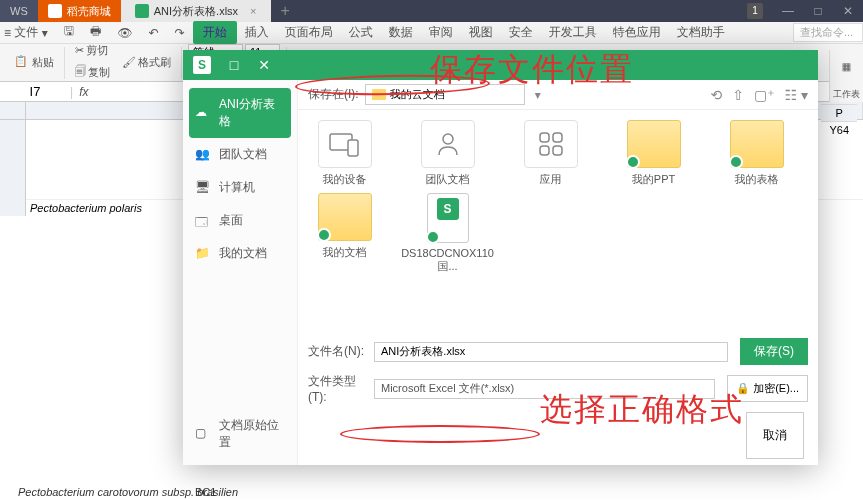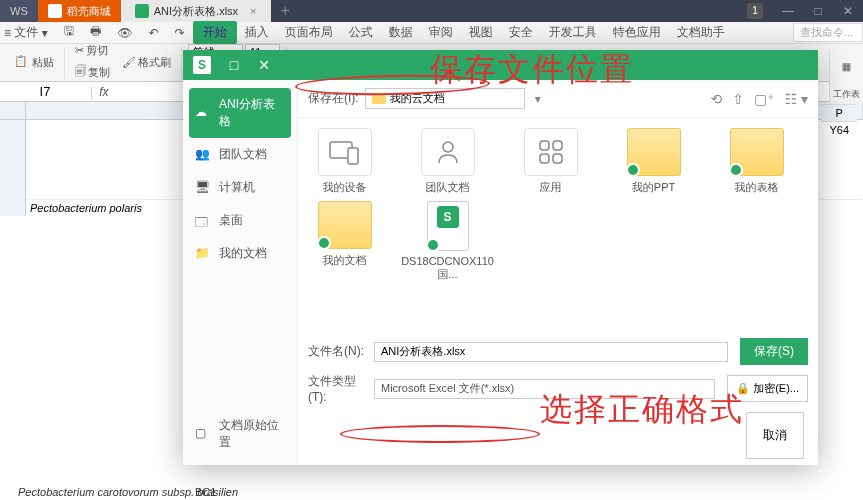--- a/index.html
+++ b/index.html
@@ -33,21 +33,21 @@
     .tool-icon { width: 16px; height: 16px; display: inline-block; }
     .font-sel { border: 1px solid #ccc; background: #fff; padding: 1px 4px; font-size: 11px; width: 55px; }
     .size-sel { border: 1px solid #ccc; background: #fff; padding: 1px 4px; font-size: 11px; width: 35px; }
     .bold-btn, .ital-btn, .und-btn { width: 20px; height: 20px; text-align: center; font-size: 13px; }
     .bold-btn { font-weight: bold; }
     .ital-btn { font-style: italic; }
     .und-btn { text-decoration: underline; }
     
     
     .formula-bar { height: 20px; background: #fff; display: flex; align-items: center; border-bottom: 1px solid #ccc; }
-    .cell-ref { width: 90px; border: 0; padding: 0 8px; font-size: 13px; text-align: center; }
+    .cell-ref { width: 70px; border: 0; padding: 0 8px; font-size: 13px; text-align: center; }
     .fx-btn { padding: 0 6px; font-style: italic; color: #555; }
     
     
     .sheet { position: absolute; top: 102px; left: 0; right: 0; bottom: 0; background: #fff; }
     .col-header { height: 18px; display: flex; background: #eef1f5; border-bottom: 1px solid #ccc; }
     .row-hdr-space { width: 26px; border-right: 1px solid #ccc; }
     .col-hdr { flex: 1; text-align: center; font-size: 11px; color: #555; border-right: 1px solid #ddd; line-height: 18px; }
     .sheet-body { display: flex; }
     .row-hdrs { width: 26px; background: #eef1f5; border-right: 1px solid #ccc; }
     .cells { flex: 1; }
@@ -65,21 +65,21 @@
     .dlg-win-btn { width: 30px; text-align: center; font-size: 14px; }
     
     .dialog-body { display: flex; height: 385px; }
     .dialog-sidebar { width: 115px; background: #fbfbfb; border-right: 1px solid #eee; padding: 8px 0; }
     .sb-item { display: flex; align-items: center; padding: 8px 12px; color: #555; font-size: 12px; gap: 8px; }
     .sb-item.active { background: #2ba866; color: #fff; border-radius: 4px; margin: 0 6px; padding: 8px 6px; }
     .sb-icon { width: 16px; height: 16px; flex-shrink: 0; }
     .sb-bottom { position: absolute; bottom: 6px; left: 0; width: 115px; }
     
     .dialog-main { flex: 1; display: flex; flex-direction: column; }
-    .path-bar { height: 38px; display: flex; align-items: center; padding: 4px 10px; gap: 6px; border-bottom: 1px solid #eee; }
+    .path-bar { height: 30px; display: flex; align-items: center; padding: 4px 10px; gap: 6px; border-bottom: 1px solid #eee; }
     .path-label { font-size: 12px; color: #555; }
     .path-input { flex: 1; max-width: 160px; border: 1px solid #ccc; padding: 2px 6px; font-size: 11px; display: flex; align-items: center; gap: 4px; }
     .folder-icon-sm { width: 14px; height: 11px; background: #ffd76a; border-radius: 1px; }
     .path-dd { color: #888; padding: 0 4px; }
     .path-tools { margin-left: auto; display: flex; gap: 10px; color: #888; }
     .path-tool { font-size: 14px; }
     
     .file-grid { flex: 1; display: flex; flex-wrap: wrap; align-content: flex-start; padding: 10px 4px; gap: 6px 18px; }
     .file-item { width: 85px; display: flex; flex-direction: column; align-items: center; gap: 4px; }
     .file-icon { width: 54px; height: 48px; display: flex; align-items: center; justify-content: center; border: 1px solid #e0e0e0; border-radius: 4px; }

